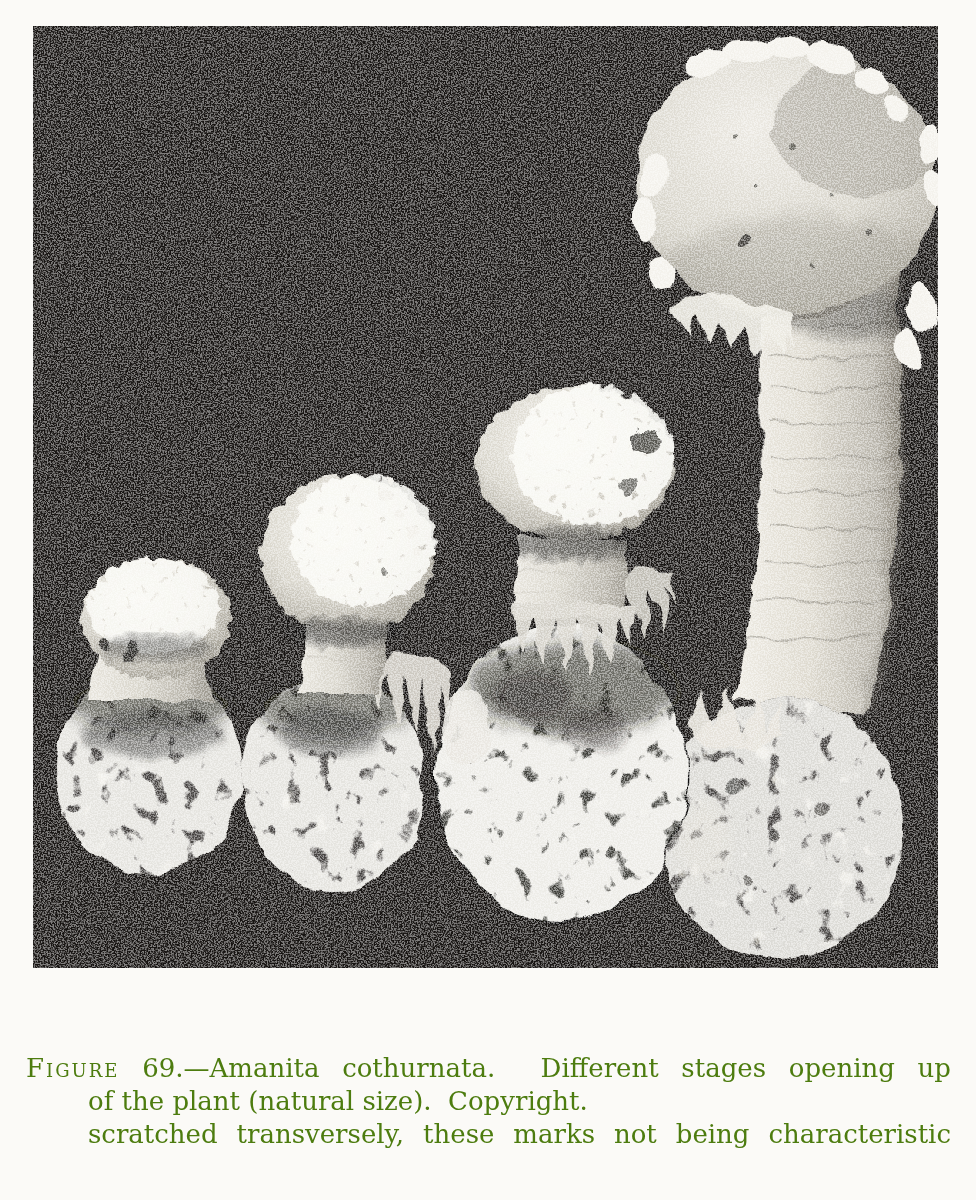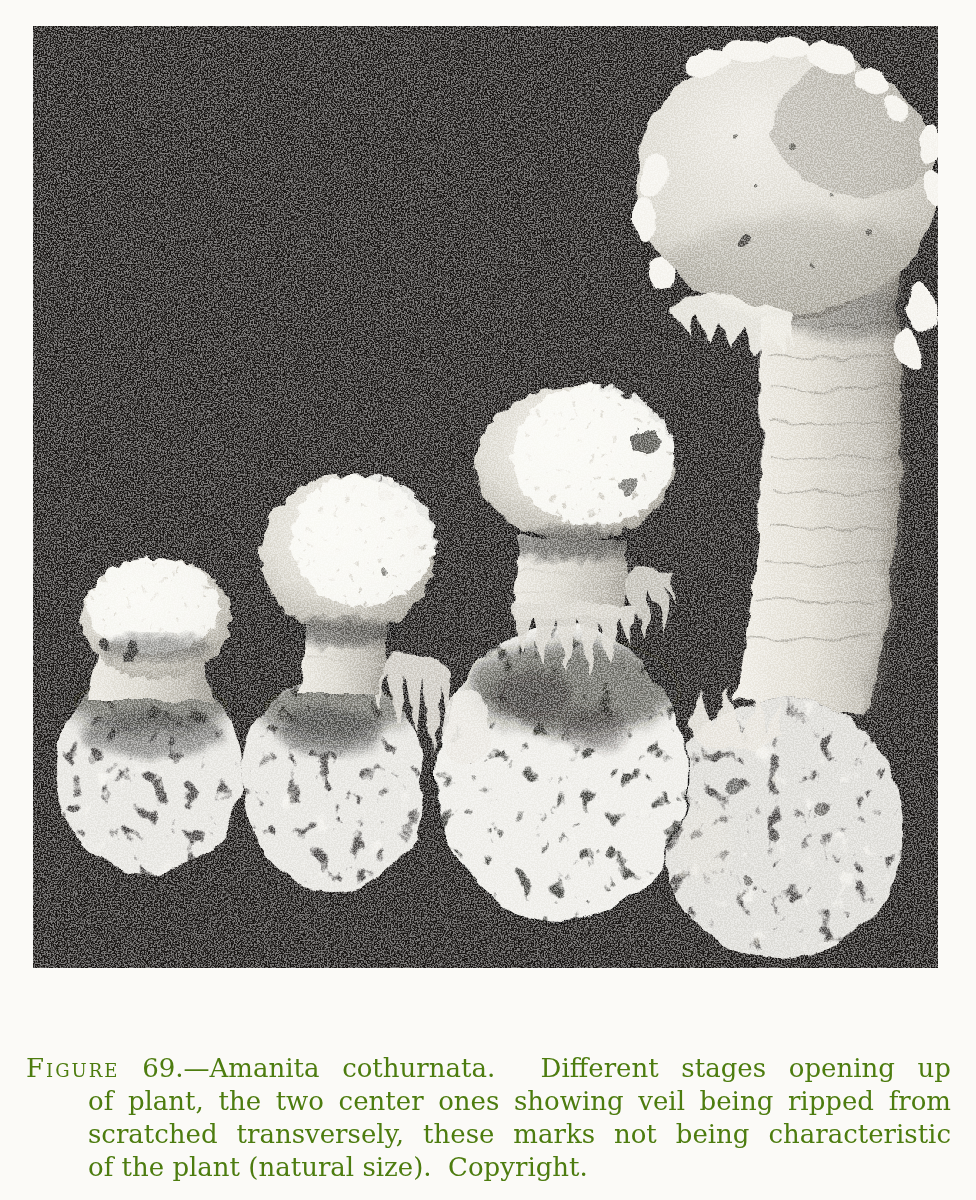--- a/index.html
+++ b/index.html
@@ -252,19 +252,18 @@
             <ellipse cx="540" cy="518" rx="64" ry="16" fill="#0d0c0a" opacity="0.5" filter="url(#fB4)"></ellipse>
           </g>
         </g>
 
         <rect x="0" y="0" width="905" height="942" filter="url(#fGrain)" opacity="0.45"></rect>
       </svg>
     </div>
 
     <figcaption class="caption">
       <p class="cl just"><span class="sc">Figure</span><span> 69.—Amanita cothurnata.  Different stages opening up</span></p>
-      <p class="cl just ind">of plant, the two center ones showing veil being ripped from</p>
+      <p class="cl ind">of the plant (natural size).  Copyright.</p>
       <p class="cl just ind">scratched transversely, these marks not being characteristic</p>
-      <p class="cl ind">of the plant (natural size).  Copyright.</p>
     </figcaption>
 
   </figure>
 </div>
 
 </body></html>

